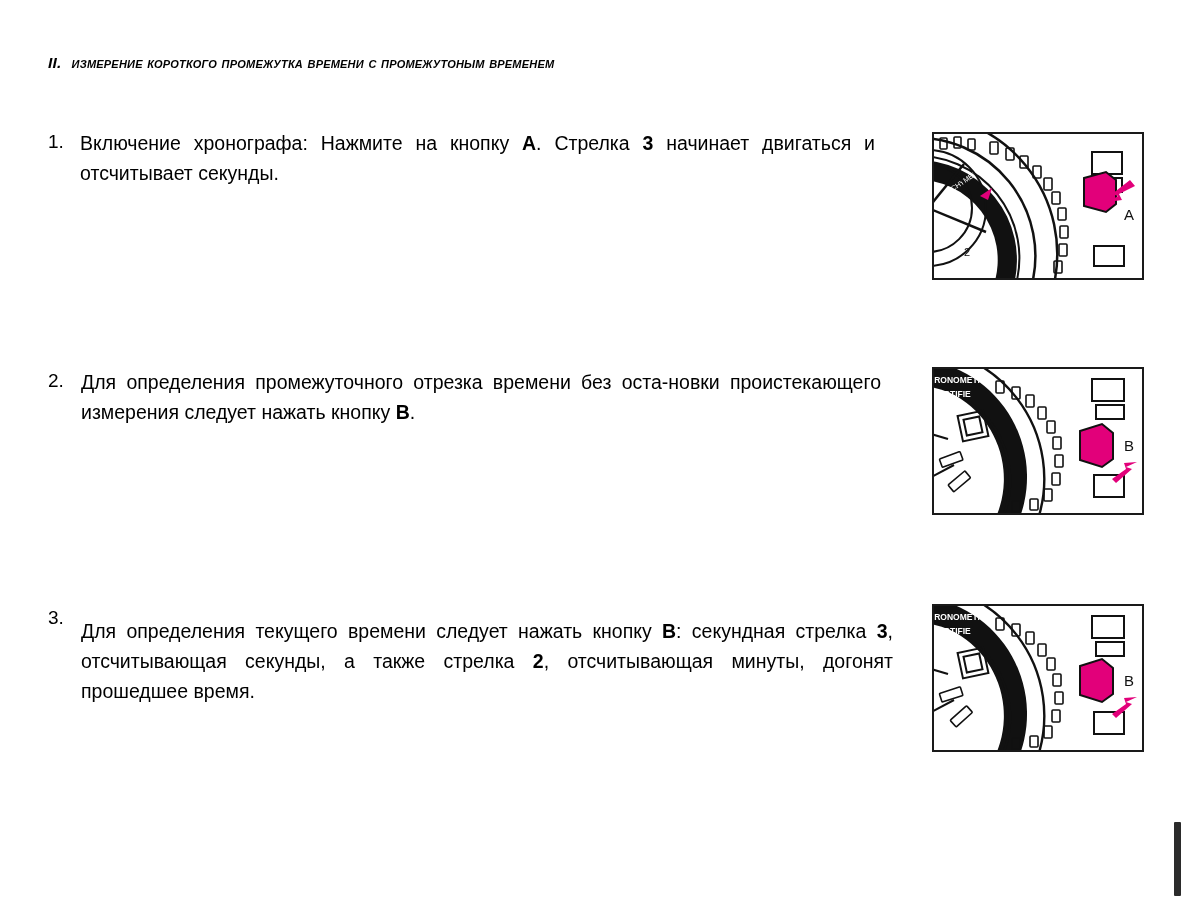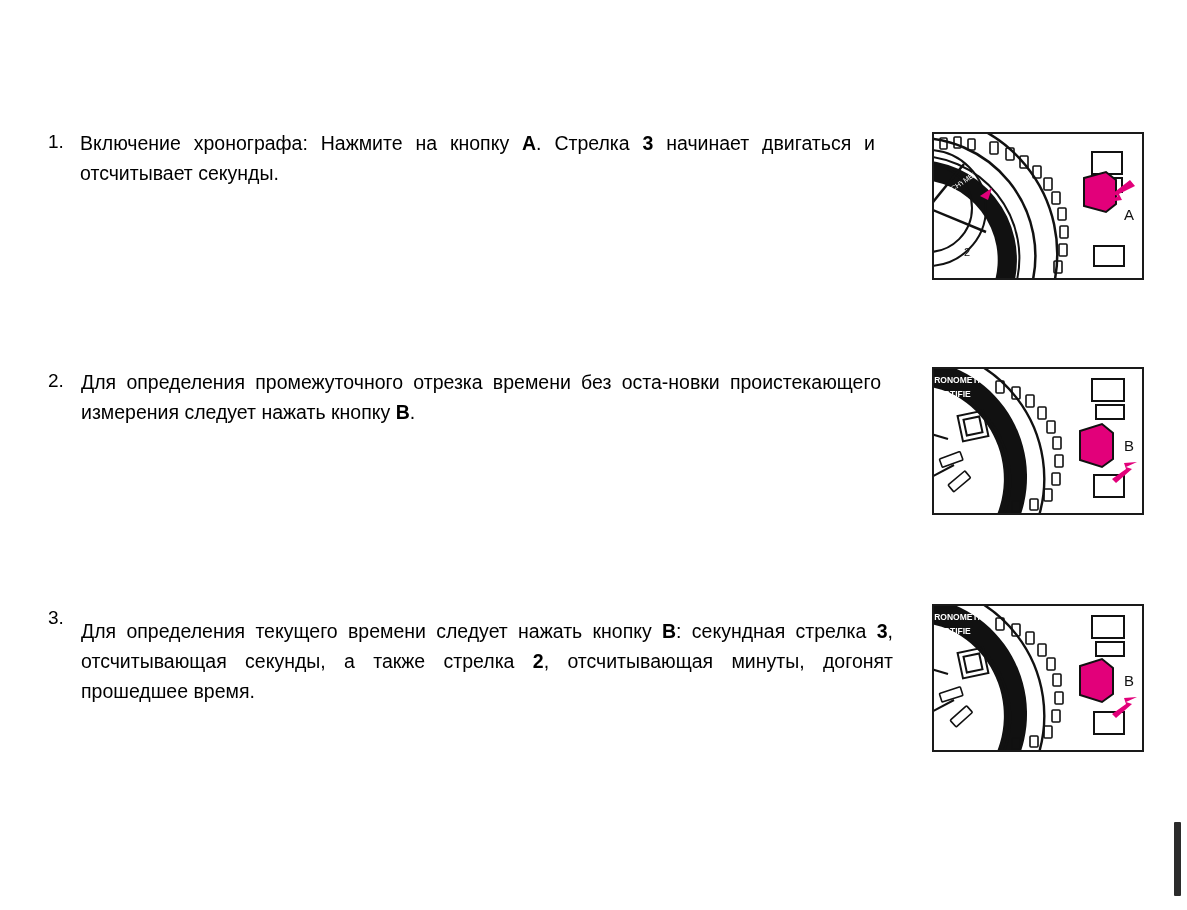--- a/index.html
+++ b/index.html
@@ -99,20 +99,23 @@
     height: 74px;
     background: #2b2b2b;
     border-radius: 1px;
   }
 </style>
 </head>
 <body>
 
 <div class="page">
 
+  <div class="section-heading">
+    <span class="num">II.</span><span class="title">Измерение короткого промежутка времени с промежутоным временем</span>
+  </div>
 
   <div class="step" id="step-1">
     <div class="marker">1.</div>
     <div class="body">Включение хронографа: Нажмите на кнопку <b>A</b>. Стрелка <b>3</b> начинает двигаться и отсчитывает секунды.</div>
   </div>
 
   <div class="step" id="step-2">
     <div class="marker">2.</div>
     <div class="body">Для определения промежуточного отрезка времени без оста-новки проистекающего измерения следует нажать кнопку <b>B</b>.</div>
   </div>

